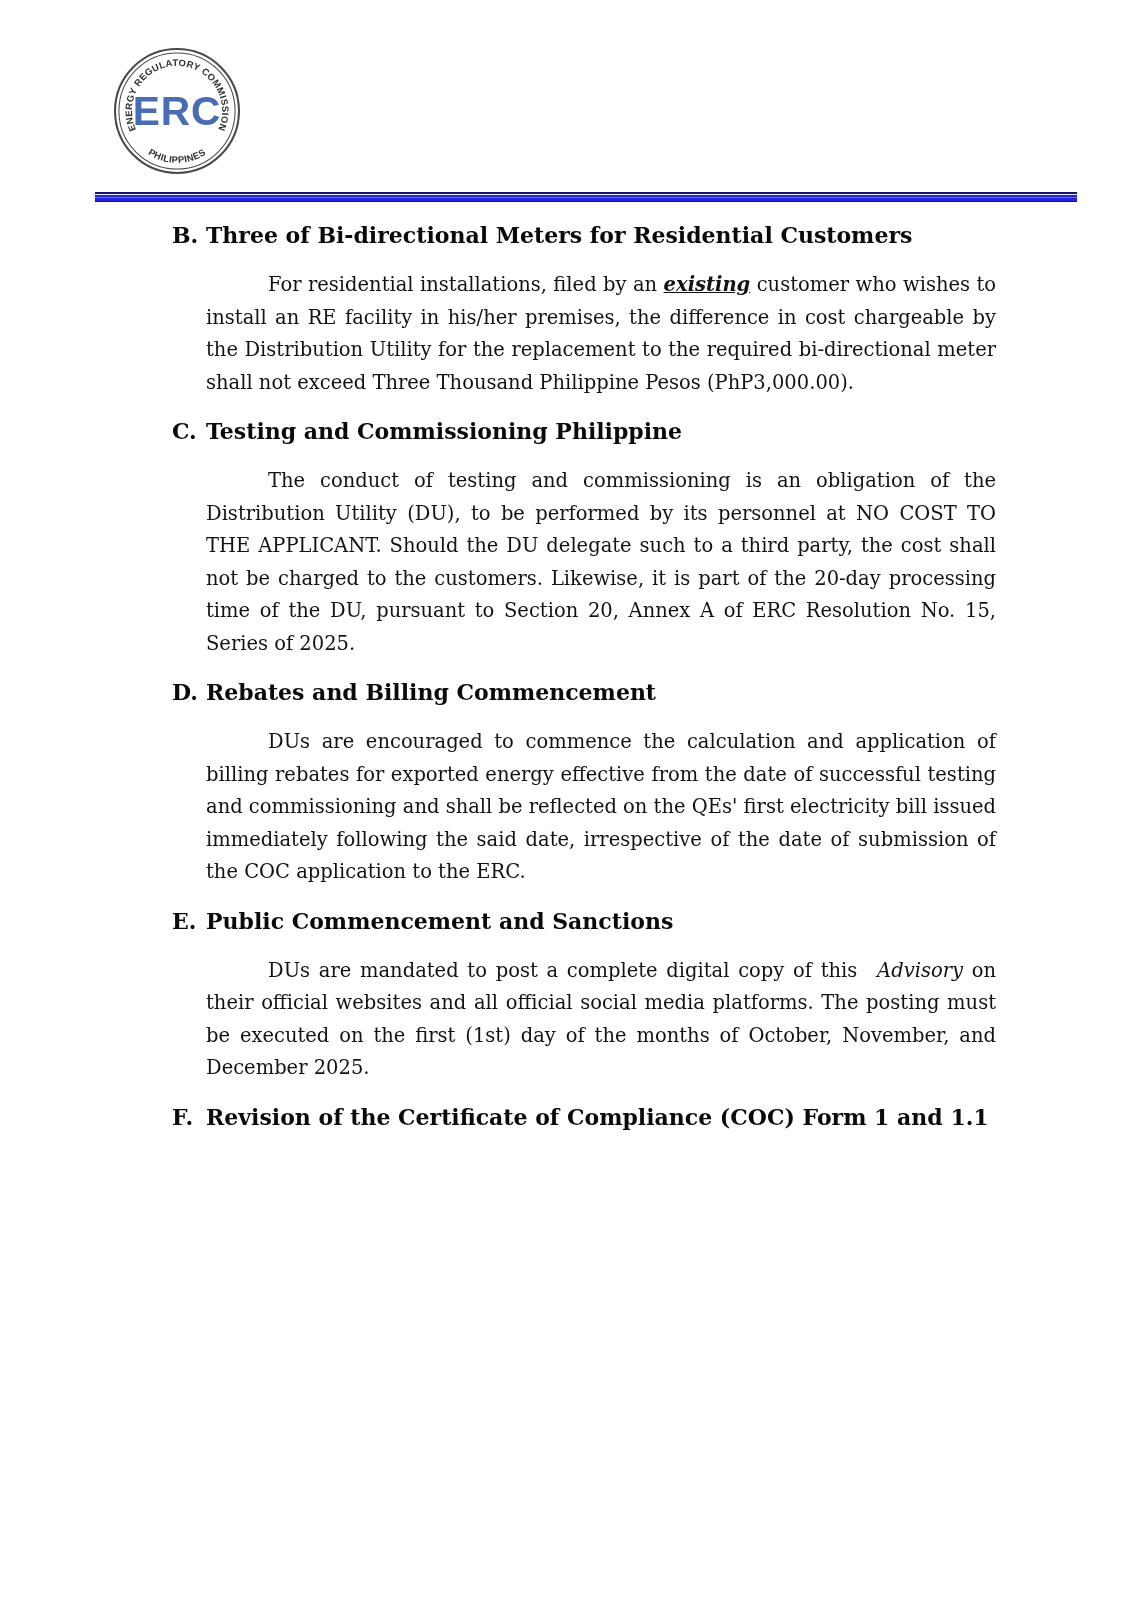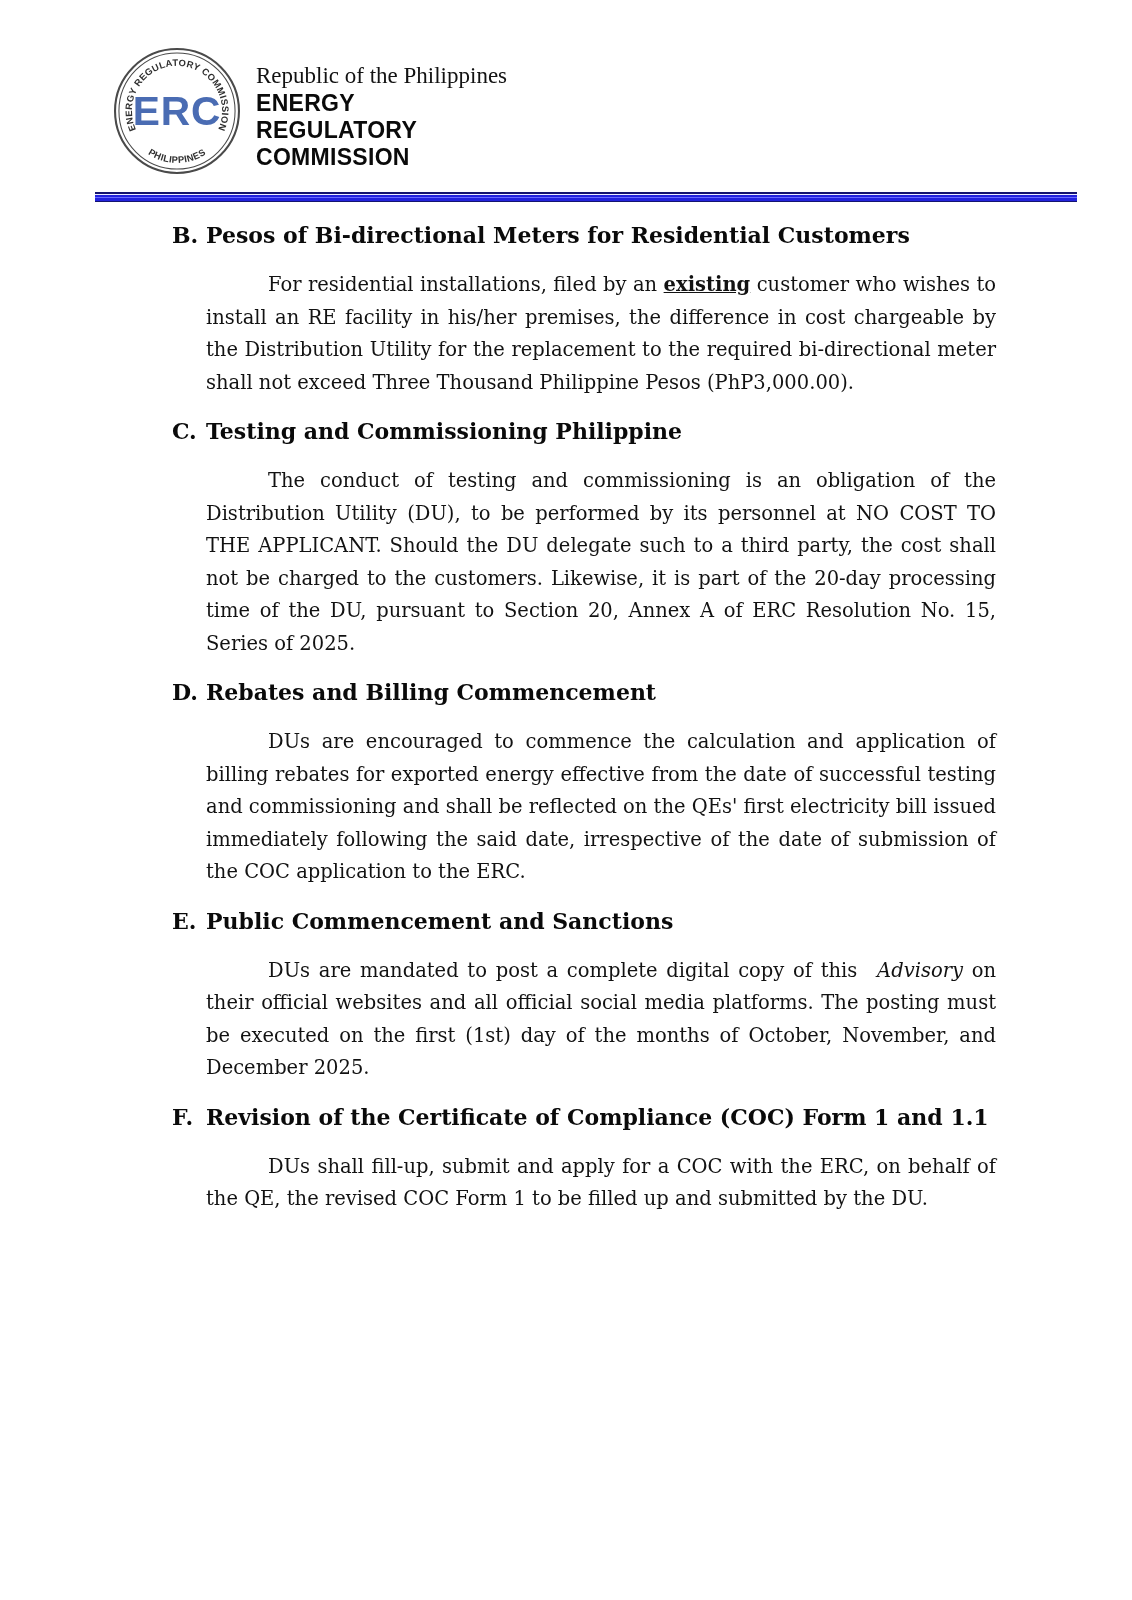--- a/index.html
+++ b/index.html
@@ -66,21 +66,21 @@
   .section-label { width: 34px; flex: none; }
   .section-title { flex: 1; }
   .para {
     margin: 0 0 19px 0;
     font-size: 19.5px;
     line-height: 32.5px;
     text-align: justify;
     text-indent: 62px;
     color: #121212;
   }
-  .run-bold-underline { font-weight: bold; text-decoration: underline; }
+  .run-bold-underline { font-weight: bold; text-decoration: underline; font-style: italic; }
   .run-italic { font-style: italic; margin-left: 11px; }
   
   .seal-ring-text {
     font-family: "Liberation Sans", sans-serif;
     font-weight: bold;
     font-size: 10.8px;
     letter-spacing: 0.4px;
     fill: #2f2f2f;
   }
   .seal-erc {
@@ -106,36 +106,30 @@
         <circle cx="75" cy="75" r="67" fill="none" stroke="#4a4a4a" stroke-width="1.2"></circle>
         <text class="seal-ring-text">
           <textPath href="#sealTopArc" startOffset="50%" text-anchor="middle">ENERGY REGULATORY COMMISSION</textPath>
         </text>
         <text class="seal-ring-text">
           <textPath href="#sealBotArc" startOffset="50%" text-anchor="middle">• PHILIPPINES •</textPath>
         </text>
         <text x="75" y="91" text-anchor="middle" class="seal-erc" fill="#4a6cb3">ERC</text>
       </svg>
     </div>
-    <div class="header-text">
-      <div class="republic-line">Republic of the Philippines</div>
-      <div class="agency-line">ENERGY</div>
-      <div class="agency-line">REGULATORY</div>
-      <div class="agency-line">COMMISSION</div>
-    </div>
   </div>
 
   <div class="rule"></div>
 
   <div class="content">
 
     <div class="section">
       <div class="section-heading">
         <span class="section-label">B.</span>
-        <span class="section-title">Pesos of Bi-directional Meters for Residential Customers</span>
+        <span class="section-title">Three of Bi-directional Meters for Residential Customers</span>
       </div>
       <p class="para"><span>For residential installations, filed by an </span><span class="run-bold-underline">existing</span><span> customer who wishes to install an RE facility in his/her premises, the difference in cost chargeable by the Distribution Utility for the replacement to the required bi-directional meter shall not exceed Three Thousand Philippine Pesos (PhP3,000.00).</span></p>
     </div>
 
     <div class="section">
       <div class="section-heading">
         <span class="section-label">C.</span>
         <span class="section-title">Testing and Commissioning Philippine</span>
       </div>
       <p class="para"><span>The conduct of testing and commissioning is an obligation of the Distribution Utility (DU), to be performed by its personnel at NO COST TO THE APPLICANT. Should the DU delegate such to a third party, the cost shall not be charged to the customers. Likewise, it is part of the 20-day processing time of the DU, pursuant to Section 20, Annex A of ERC Resolution No. 15, Series of 2025.</span></p>
@@ -155,17 +149,16 @@
         <span class="section-title">Public Commencement and Sanctions</span>
       </div>
       <p class="para"><span>DUs are mandated to post a complete digital copy of this </span><span class="run-italic">Advisory</span><span> on their official websites and all official social media platforms. The posting must be executed on the first (1st) day of the months of October, November, and December 2025.</span></p>
     </div>
 
     <div class="section">
       <div class="section-heading">
         <span class="section-label">F.</span>
         <span class="section-title">Revision of the Certificate of Compliance (COC) Form 1 and 1.1</span>
       </div>
-      <p class="para"><span>DUs shall fill-up, submit and apply for a COC with the ERC, on behalf of the QE, the revised COC Form 1 to be filled up and submitted by the DU.</span></p>
     </div>
 
   </div>
 </div>
 
 </body></html>

